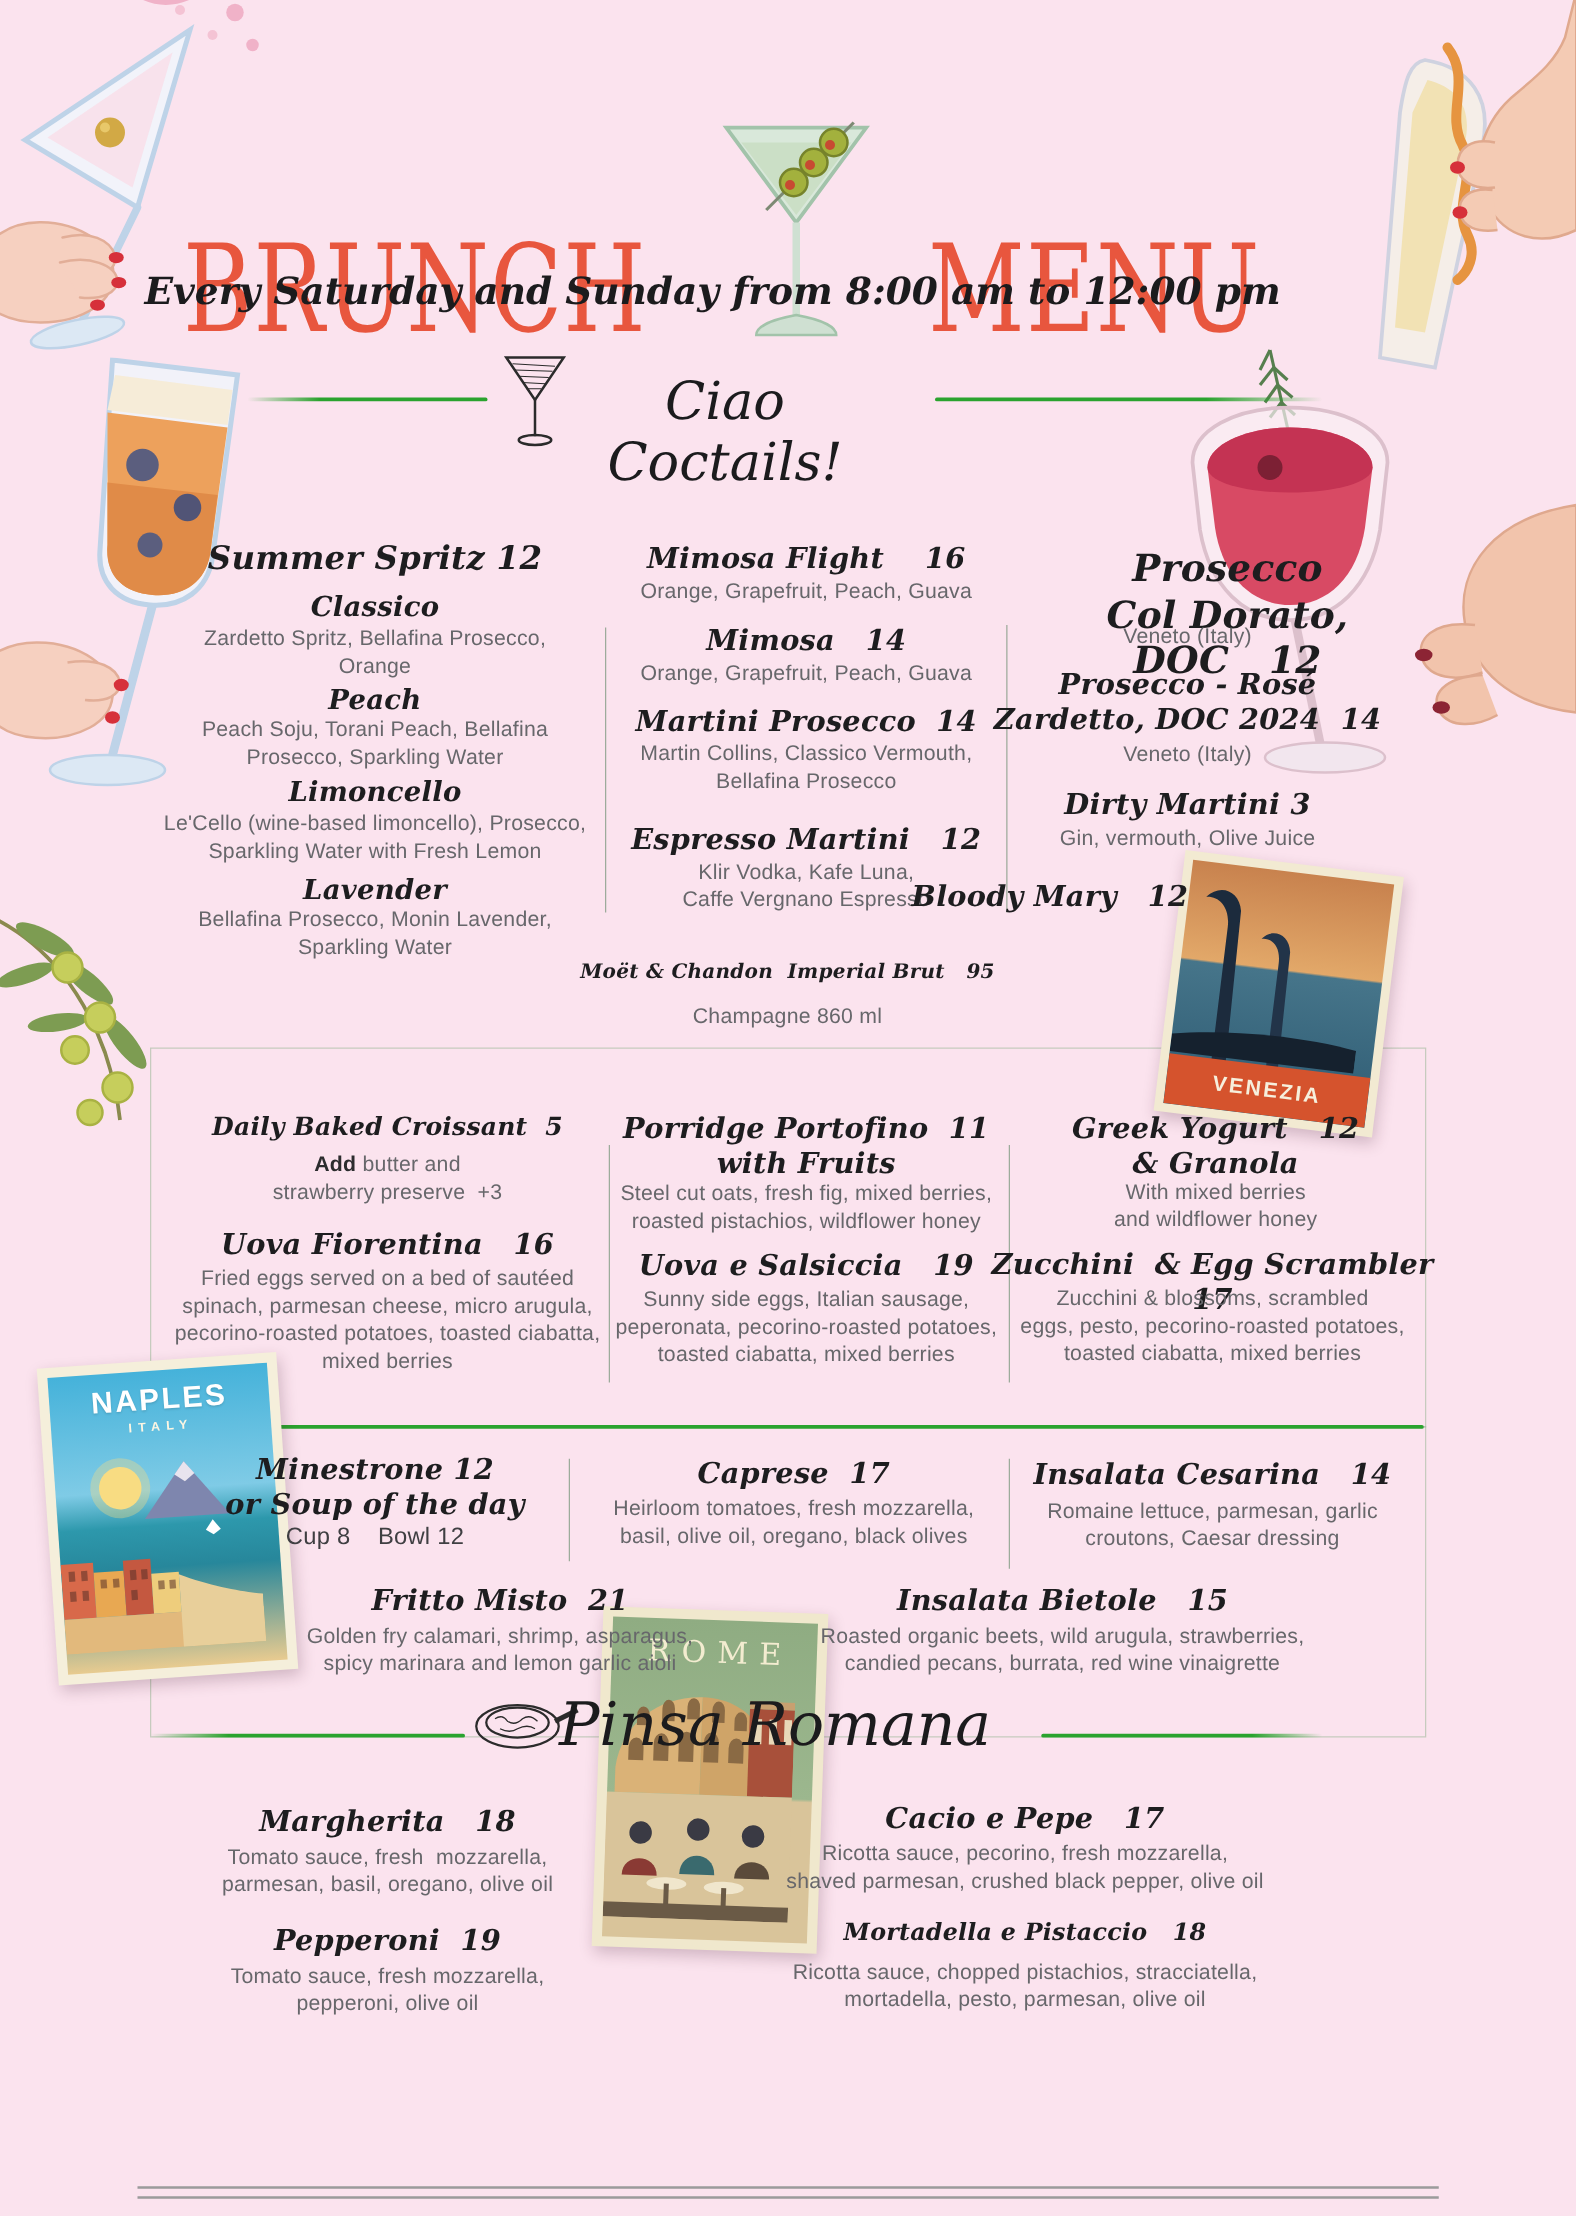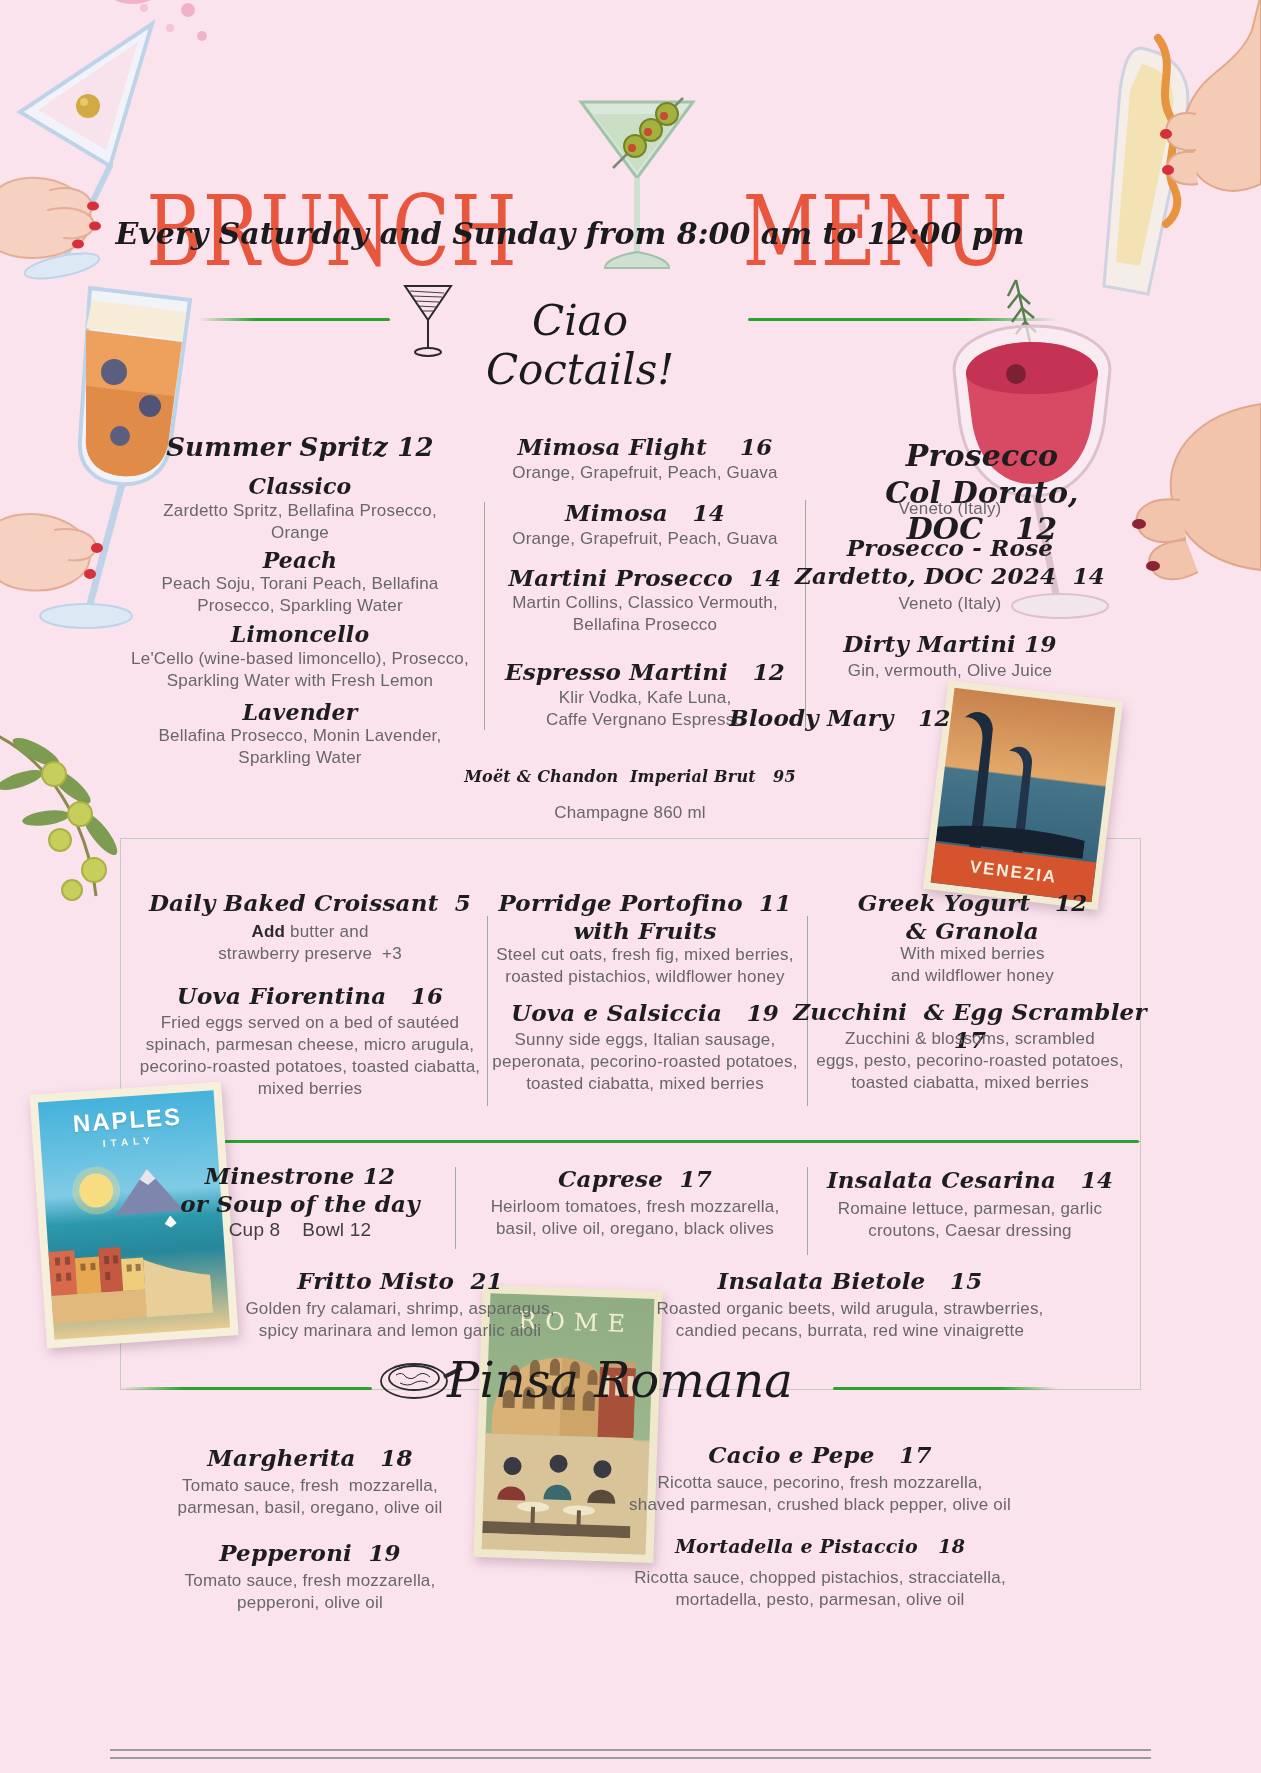--- a/index.html
+++ b/index.html
@@ -172,35 +172,35 @@
   <div class="t" style="left:480px;top:658px;width:330px;font-size:23px">Espresso Martini&nbsp;&nbsp;&nbsp;12</div>
   <div class="d" style="left:480px;top:687px;width:330px">Klir Vodka, Kafe Luna,
 Caffe Vergnano Espresso</div>
 
   <div class="t" style="left:827px;top:438px;width:310px;font-size:30px">Prosecco
 Col Dorato, DOC&nbsp;&nbsp;&nbsp;12</div>
   <div class="d" style="left:795px;top:498px;width:310px">Veneto (Italy)</div>
   <div class="t" style="left:795px;top:534px;width:310px;font-size:23px">Prosecco - Rosé
 Zardetto, DOC 2024&nbsp;&nbsp;14</div>
   <div class="d" style="left:795px;top:593px;width:310px">Veneto (Italy)</div>
-  <div class="t" style="left:795px;top:630px;width:310px;font-size:23px">Dirty Martini 19</div>
+  <div class="t" style="left:795px;top:630px;width:310px;font-size:23px">Dirty Martini 3</div>
   <div class="d" style="left:795px;top:660px;width:310px">Gin, vermouth, Olive Juice</div>
   <div class="t" style="left:720px;top:704px;width:240px;font-size:23px">Bloody Mary&nbsp;&nbsp;&nbsp;12</div>
 
   <div class="vline" style="left:484px;top:502px;height:228px"></div>
   <div class="vline" style="left:805px;top:500px;height:230px"></div>
 
   <div class="t" style="left:310px;top:767px;width:640px;font-size:16px">Moët &amp; Chandon&nbsp;&nbsp;Imperial Brut&nbsp;&nbsp;&nbsp;95</div>
   <div class="d" style="left:310px;top:802px;width:640px">Champagne 860 ml</div>
 
   <div class="box" style="left:120px;top:838px;width:1019px;height:302px"></div>
   <div class="vline" style="left:487px;top:916px;height:190px"></div>
   <div class="vline" style="left:807px;top:916px;height:190px"></div>
 
-  <div class="t" style="left:140px;top:889px;width:340px;font-size:23px">Daily Baked Croissant&nbsp;&nbsp;5</div>
+  <div class="t" style="left:140px;top:889px;width:340px;font-size:20px">Daily Baked Croissant&nbsp;&nbsp;5</div>
   <div class="d" style="left:140px;top:921px;width:340px"><span class="addb">Add</span><span> butter and
 strawberry preserve&nbsp;&nbsp;+3</span></div>
   <div class="t" style="left:140px;top:982px;width:340px;font-size:23px">Uova Fiorentina&nbsp;&nbsp;&nbsp;16</div>
   <div class="d" style="left:125px;top:1012px;width:370px">Fried eggs served on a bed of sautéed
 spinach, parmesan cheese, micro arugula,
 pecorino-roasted potatoes, toasted ciabatta,
 mixed berries</div>
 
   <div class="t" style="left:480px;top:889px;width:330px;font-size:23px">Porridge Portofino&nbsp;&nbsp;11
 with Fruits</div>

